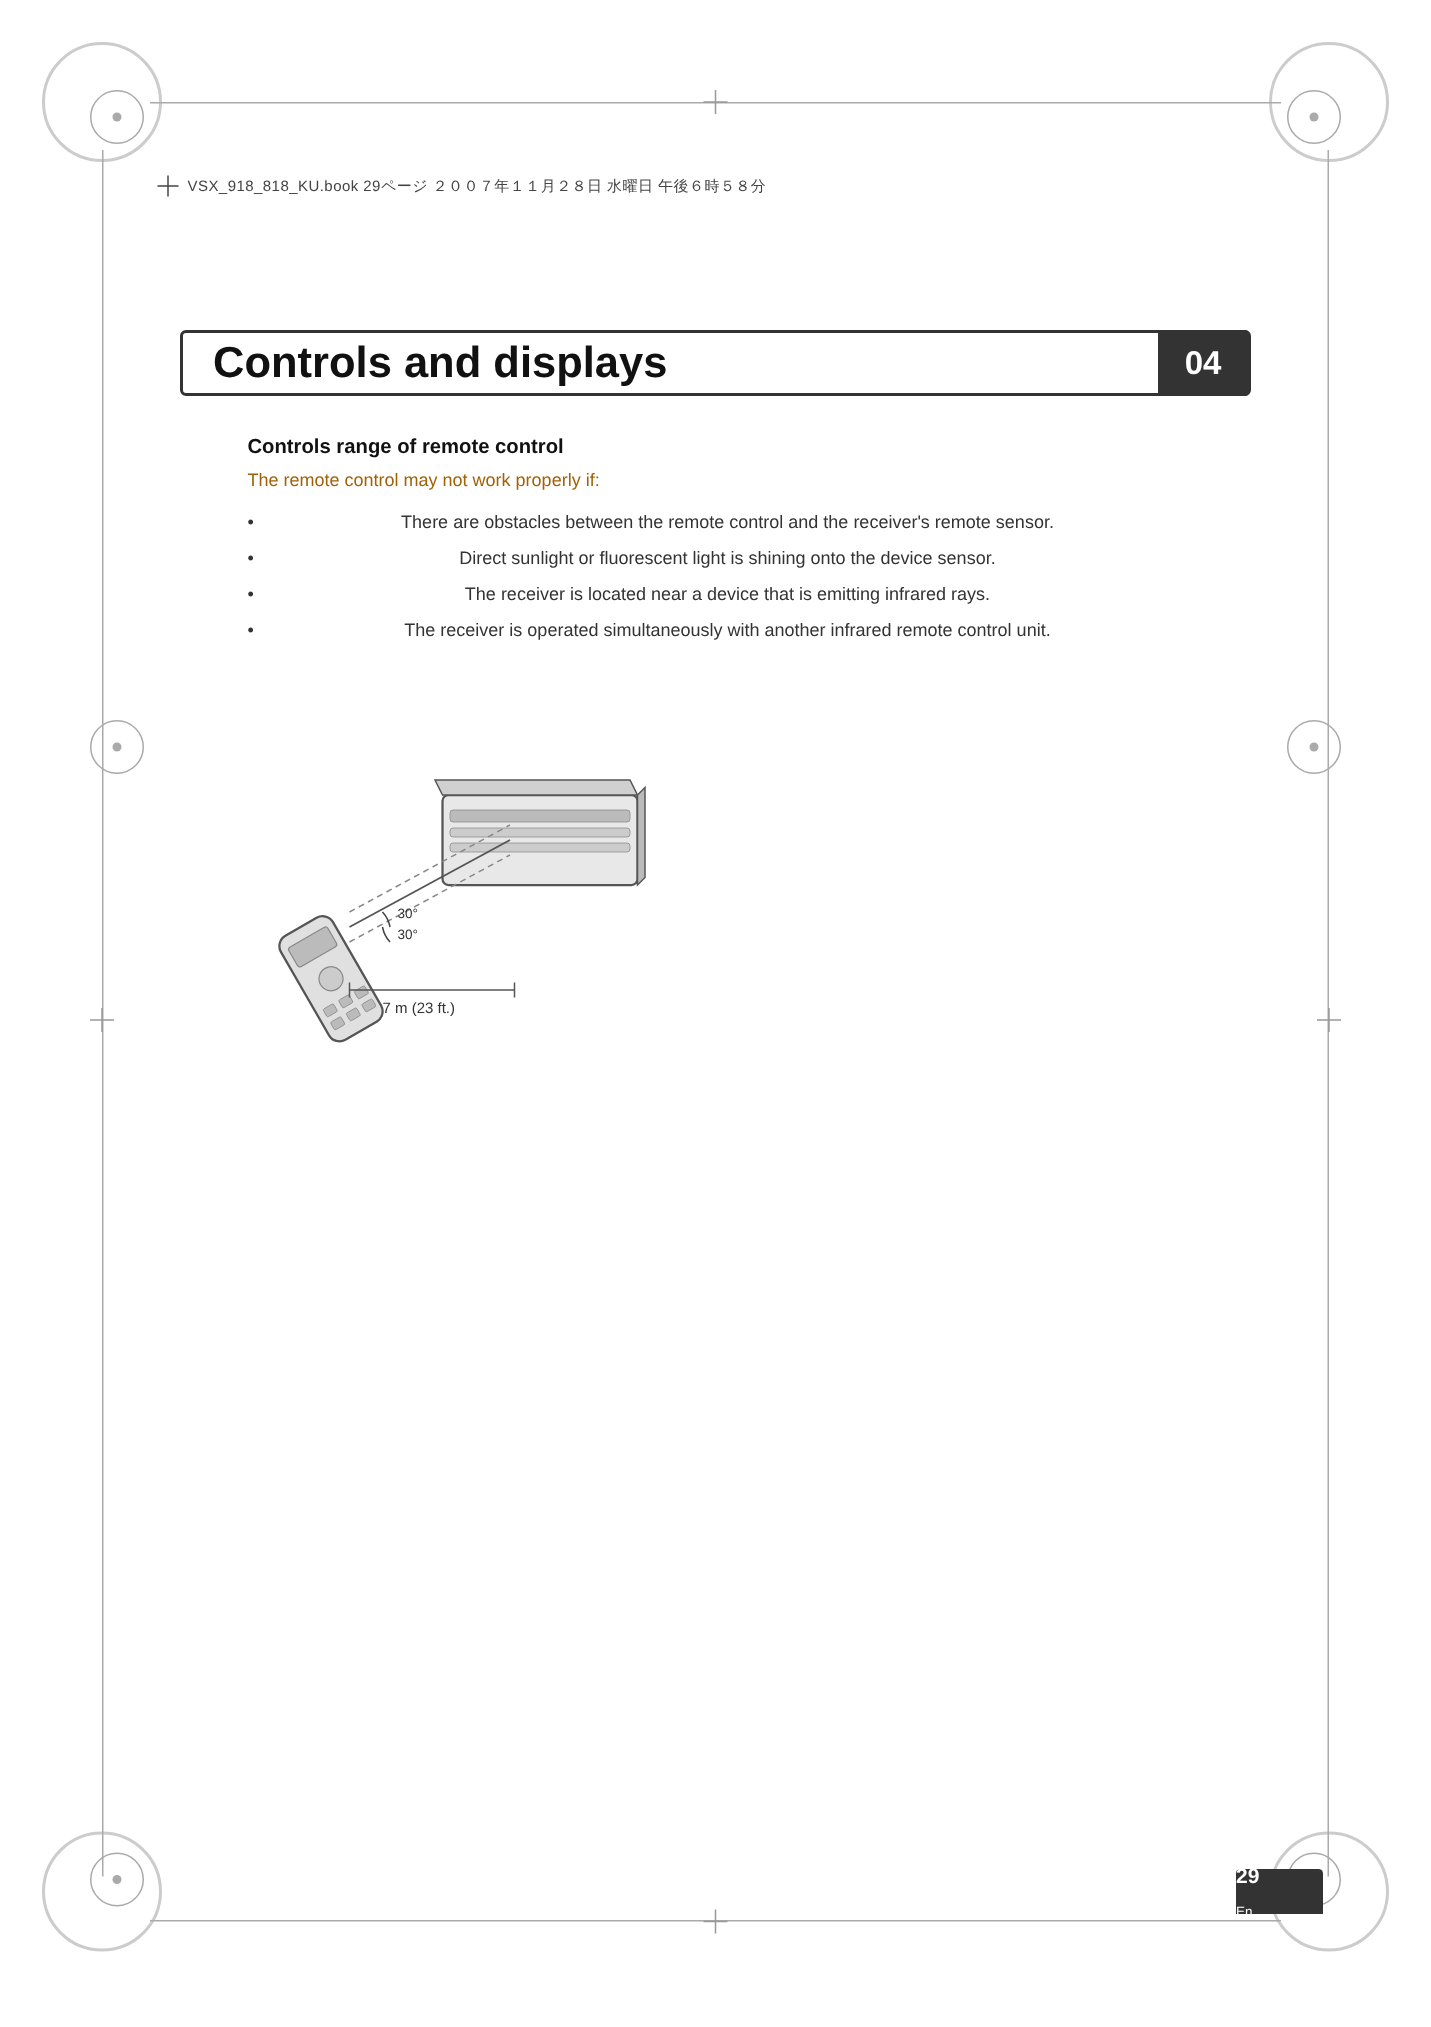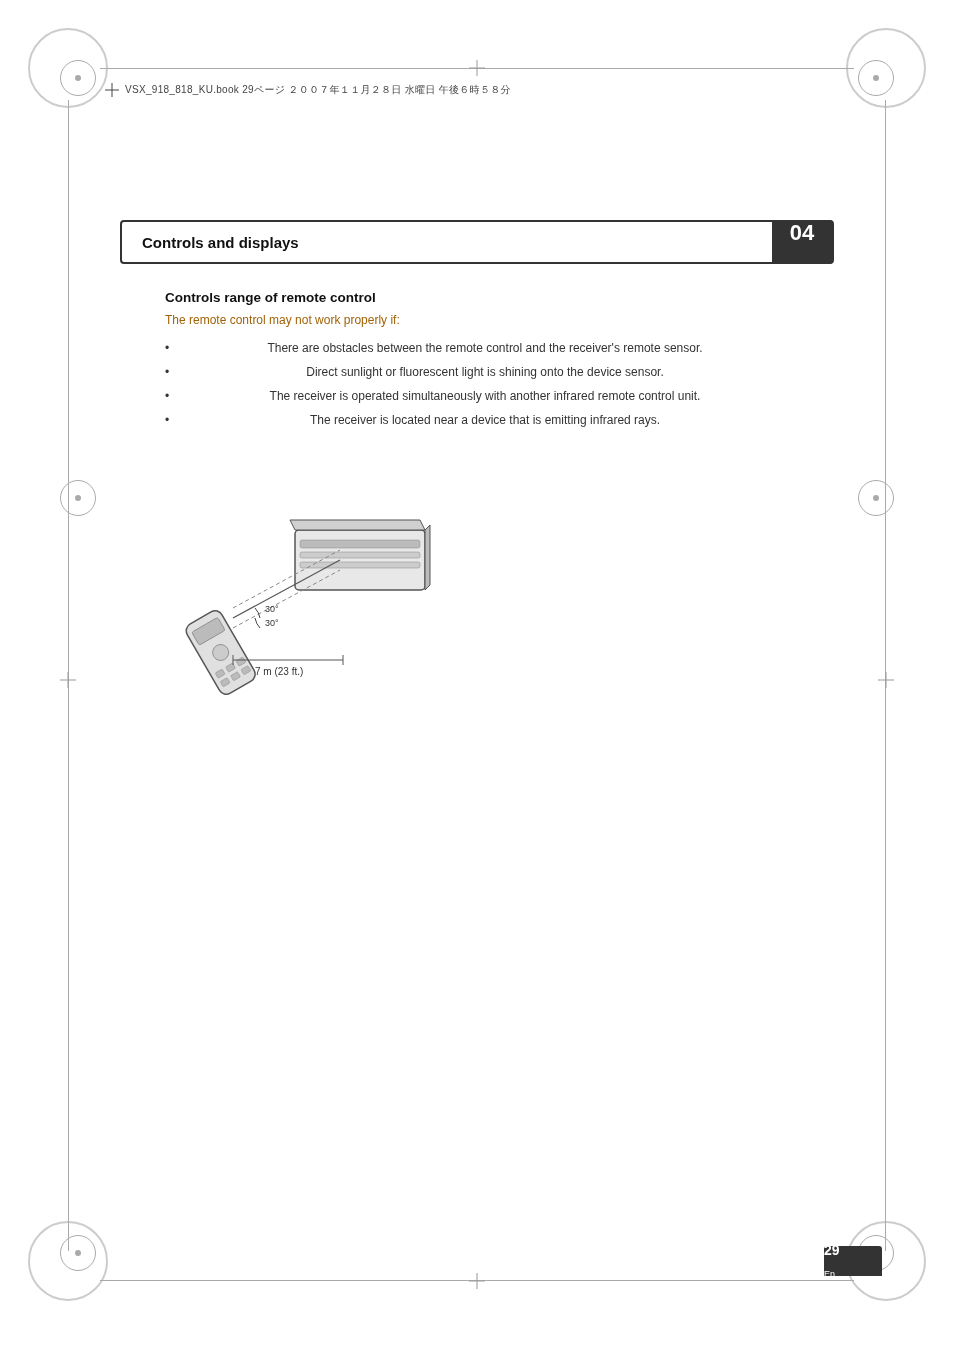--- a/index.html
+++ b/index.html
@@ -88,21 +88,21 @@
       top: 100px;
       bottom: 100px;
       right: 68px;
       width: 1px;
       background: #aaa;
     }
 
     
     .header-bar {
       position: absolute;
-      top: 79px;
+      top: 113px;
       left: 105px;
       right: 105px;
       height: 22px;
       display: flex;
       align-items: center;
     }
     .header-text {
       font-size: 10px;
       color: #444;
       letter-spacing: 0.3px;
@@ -136,35 +136,35 @@
       top: 220px;
       left: 120px;
       right: 120px;
       height: 44px;
       display: flex;
       align-items: center;
       border: 2px solid #333;
       border-radius: 4px 4px 4px 4px;
     }
     .section-title-text {
-      font-size: 15px;
+      font-size: 29px;
       font-weight: bold;
       color: #111;
       padding-left: 20px;
       flex: 1;
     }
     .section-number-box {
       background: #333;
       color: #fff;
       font-size: 22px;
       font-weight: bold;
       width: 60px;
       height: 44px;
       display: flex;
-      align-items: flex-start;
+      align-items: center;
       justify-content: center;
       border-radius: 0 2px 2px 0;
       flex-shrink: 0;
     }
 
     
     .content-area {
       position: absolute;
       top: 290px;
       left: 165px;
@@ -308,22 +308,22 @@
       <span>04</span>
     </div>
   </div>
 
   <div class="content-area">
     <div class="subsection-title">Controls range of remote control</div>
     <div class="intro-text">The remote control may not work properly if:</div>
     <ul class="bullet-list">
       <li>There are obstacles between the remote control and the receiver's remote sensor.</li>
       <li>Direct sunlight or fluorescent light is shining onto the device sensor.</li>
+      <li>The receiver is located near a device that is emitting infrared rays.</li>
       <li>The receiver is operated simultaneously with another infrared remote control unit.</li>
-      <li>The receiver is located near a device that is emitting infrared rays.</li>
     </ul>
   </div>
 
   <div class="diagram-area">
     <svg class="diagram-svg" viewBox="0 0 320 210" xmlns="http://www.w3.org/2000/svg">
 
       <rect x="130" y="40" width="130" height="60" rx="4" ry="4" fill="#e8e8e8" stroke="#555" stroke-width="1.5"></rect>
 
       <rect x="135" y="50" width="120" height="8" rx="2" fill="#bbb" stroke="#888" stroke-width="0.5"></rect>
       <rect x="135" y="62" width="120" height="6" rx="2" fill="#ccc" stroke="#888" stroke-width="0.5"></rect>

